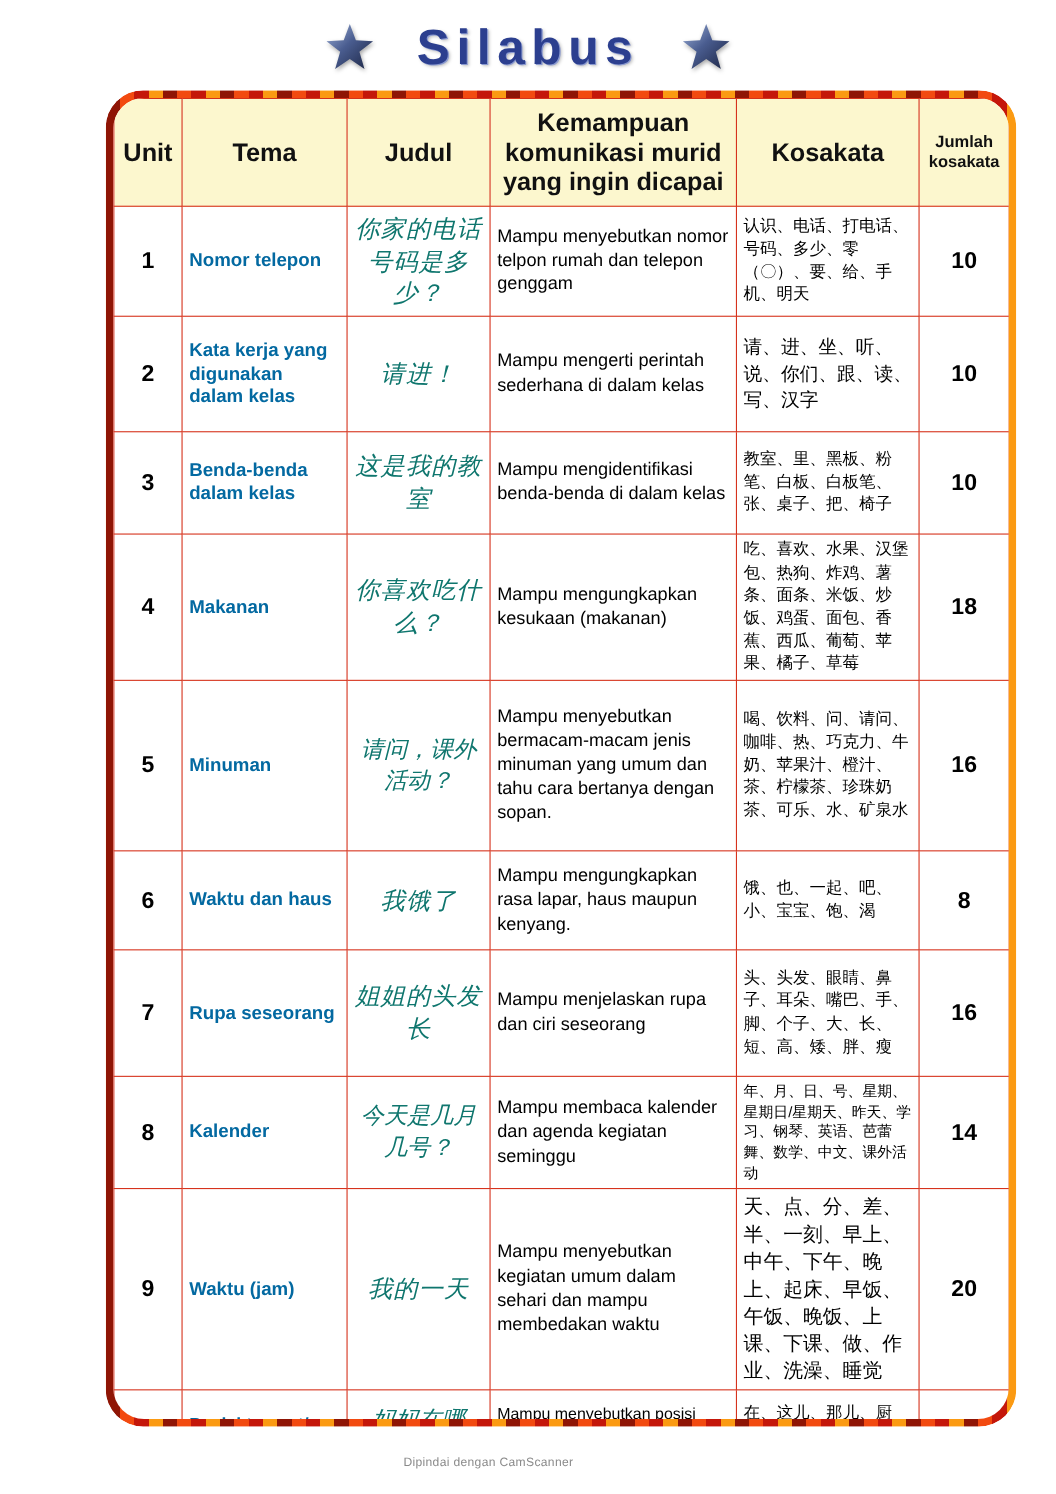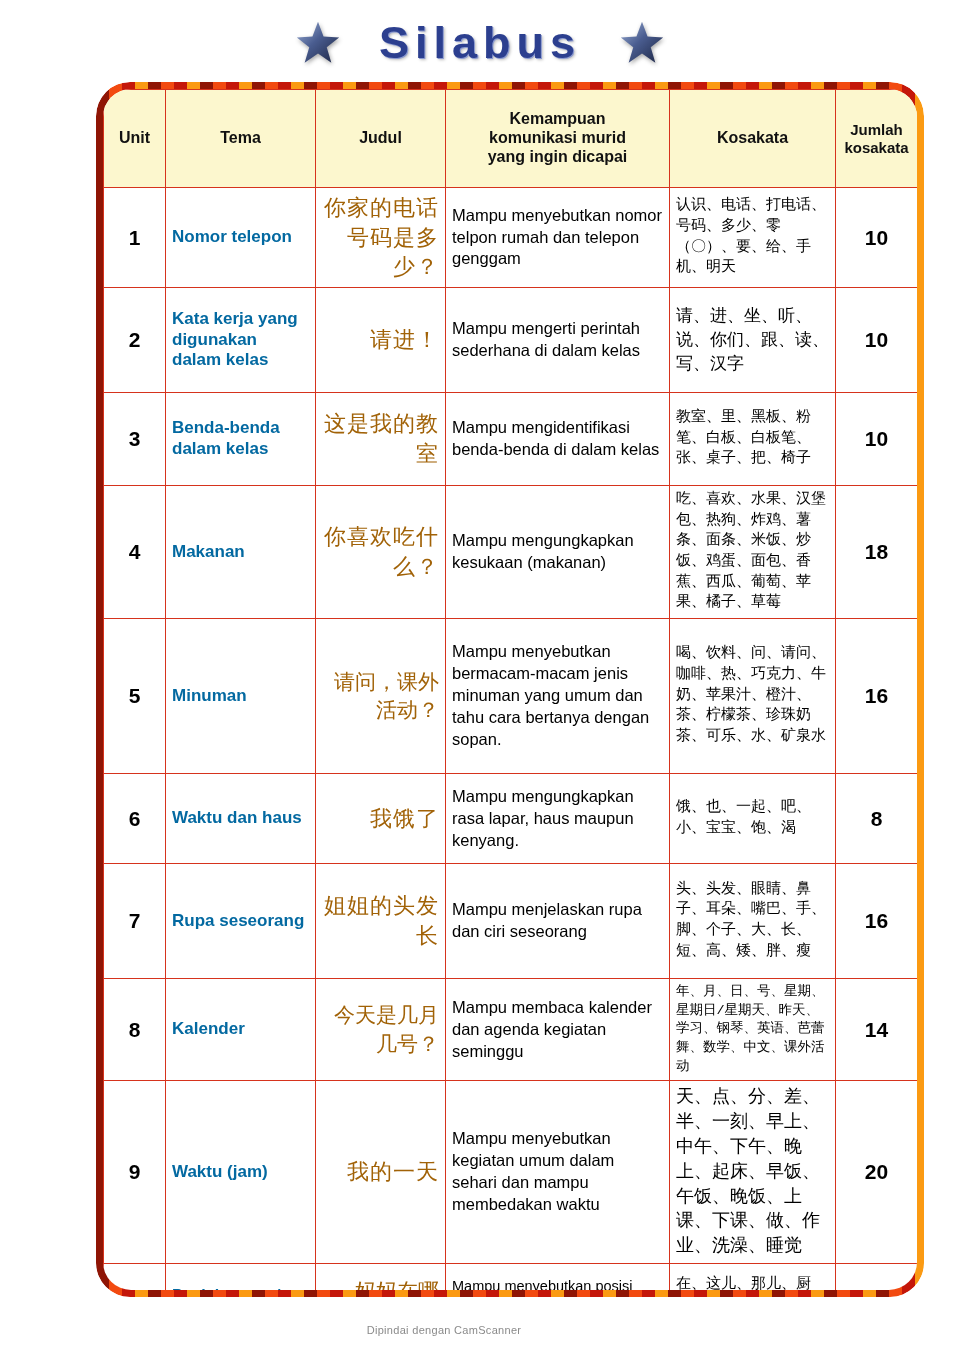--- a/index.html
+++ b/index.html
@@ -91,21 +91,21 @@
     border: 1.5px solid #d6331d;
     vertical-align: middle;
     padding: 4px 6px;
     box-sizing: border-box;
   }
 
   
   thead th {
     background: #fcf7ce;
     color: #111;
-    font-size: 16px;
+    font-size: 23px;
     font-weight: bold;
     text-align: center;
     height: 98px;
     line-height: 1.18;
     border-top: none;
   }
   thead th.small {
     font-size: 15px;
   }
 
@@ -126,45 +126,46 @@
   td.tema {
     font-size: 17px;
     font-weight: bold;
     color: #0369a1;
     line-height: 1.22;
     padding-left: 10px;
   }
   td.tema.sm { font-size: 16px; }
   td.judul {
     font-size: 22px;
-    color: #a16207;
+    color: #0f766e;
     line-height: 1.35;
-    text-align: right;
+    text-align: center;
     padding-left: 10px;
     letter-spacing: 1px;
+    font-style: italic;
   }
   td.judul.tight { letter-spacing: 0px; font-size: 21px; }
   td.kemampuan {
     font-size: 16.5px;
     color: #000;
     line-height: 1.33;
     text-align: left;
     padding-left: 8px;
   }
   td.kemampuan.sm { font-size: 14.5px; }
   td.kosakata {
     font-size: 17px;
     color: #000;
     line-height: 1.42;
     text-align: left;
     padding-left: 7px;
     padding-right: 3px;
     letter-spacing: 0px;
   }
-  td.kosakata.sm { font-size: 15px; line-height: 1.38; font-family: Liberation Mono, monospace; }
+  td.kosakata.sm { font-size: 15px; line-height: 1.38; }
   td.jumlah {
     text-align: center;
     font-size: 21px;
     font-weight: bold;
     color: #000;
   }
 
   tr.total td {
     border-bottom: none;
     height: 54px;

